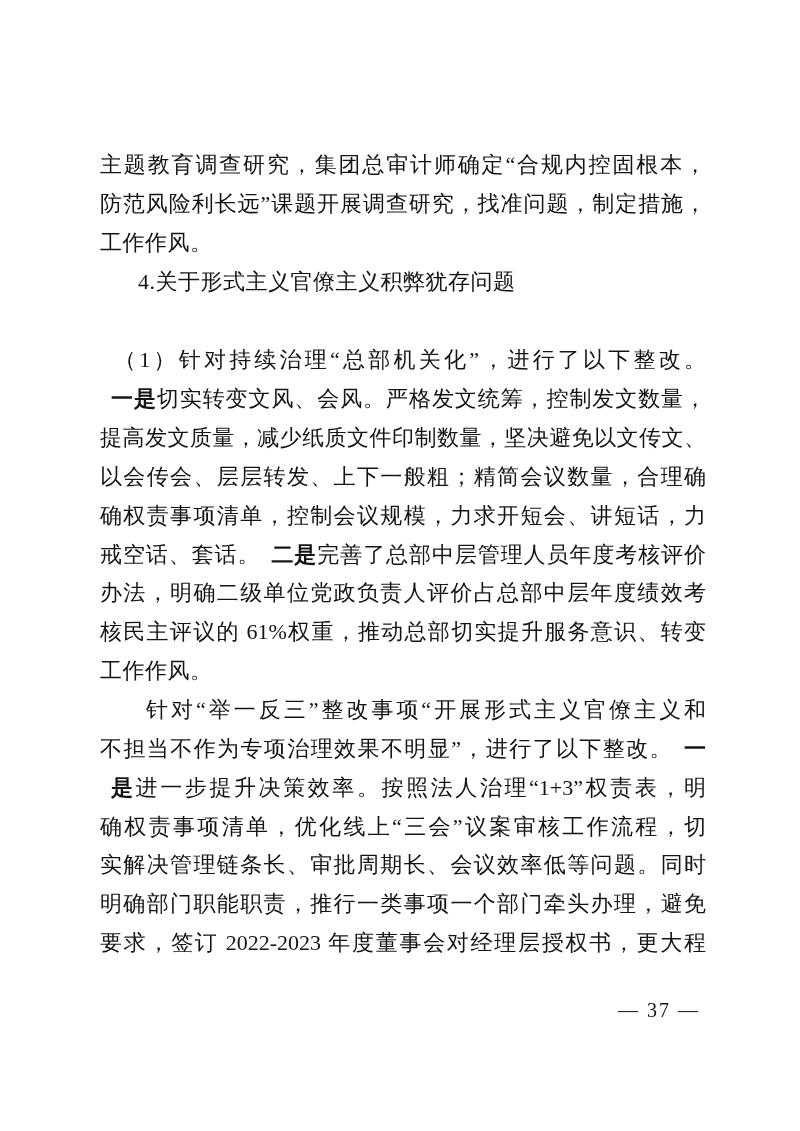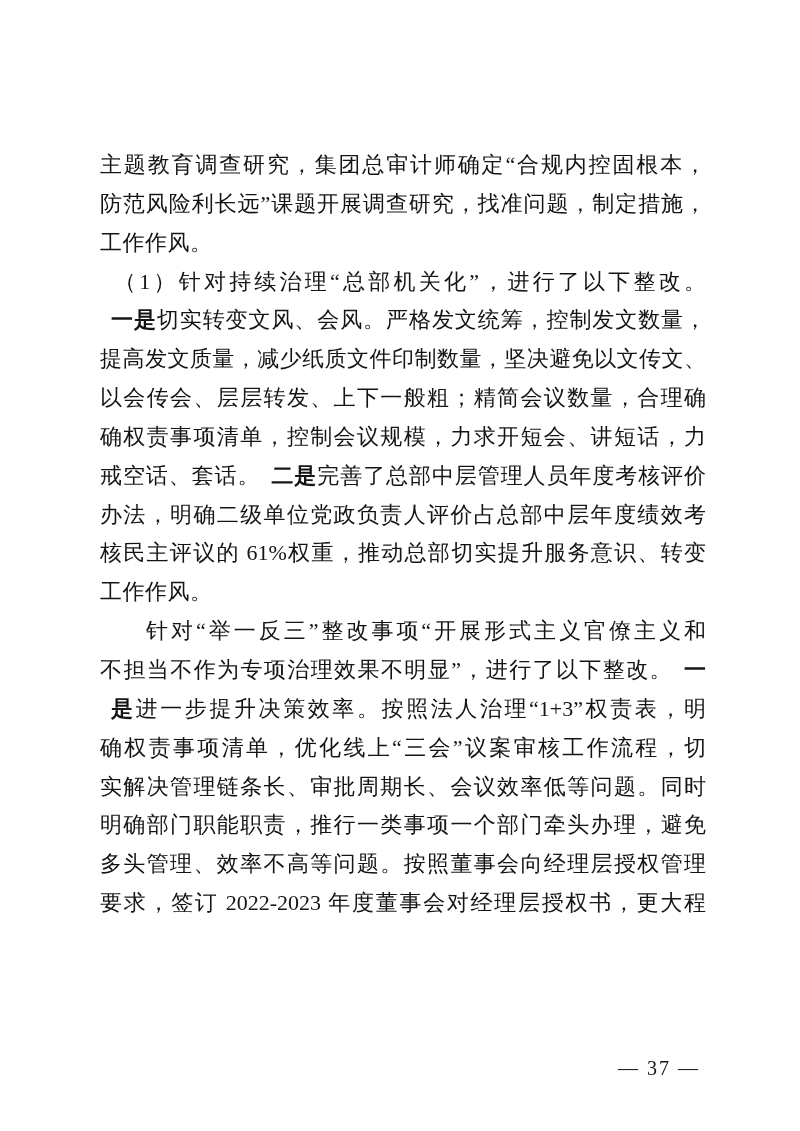--- a/index.html
+++ b/index.html
@@ -40,48 +40,48 @@
     text-align-last: justify;
     text-justify: inter-character;
     letter-spacing: 0;
   }
   .line .b {
     font-weight: bold;
     margin-left: 11px;
   }
   .page-number {
     position: absolute;
-    top: 1053px;
+    top: 995px;
     right: 100px;
     font-size: 20px;
     line-height: 30px;
     letter-spacing: 2px;
     color: #141414;
   }
 </style>
 </head>
 <body>
 
 <div class="page">
   <div class="text-block" id="text-block">
       <div class="line just"><span>主题教育调查研究，集团总审计师确定“合规内控固根本，</span></div>
       <div class="line just"><span>防范风险利长远”课题开展调查研究，找准问题，制定措施，</span></div>
       <div class="line"><span>工作作风。</span></div>
-      <div class="line just" style="padding-left: 14px;"><span>（1）针对持续治理“总部机关化”，进行了以下整改。</span></div>
+      <div class="line" style="padding-left: 38px;"><span>4.关于形式主义官僚主义积弊犹存问题</span></div>
+      <div class="line just" style="padding-left: 14px; margin-top: 40px;"><span>（1）针对持续治理“总部机关化”，进行了以下整改。</span></div>
       <div class="line just"><span class="b">一是</span><span>切实转变文风、会风。严格发文统筹，控制发文数量，</span></div>
       <div class="line just"><span>提高发文质量，减少纸质文件印制数量，坚决避免以文传文、</span></div>
       <div class="line just"><span>以会传会、层层转发、上下一般粗；精简会议数量，合理确</span></div>
       <div class="line just"><span>确权责事项清单，控制会议规模，力求开短会、讲短话，力</span></div>
       <div class="line just"><span>戒空话、套话。</span><span class="b">二是</span><span>完善了总部中层管理人员年度考核评价</span></div>
       <div class="line just"><span>办法，明确二级单位党政负责人评价占总部中层年度绩效考</span></div>
       <div class="line just"><span>核民主评议的 61%权重，推动总部切实提升服务意识、转变</span></div>
       <div class="line"><span>工作作风。</span></div>
       <div class="line just" style="padding-left: 46px;"><span>针对“举一反三”整改事项“开展形式主义官僚主义和</span></div>
       <div class="line just"><span>不担当不作为专项治理效果不明显”，进行了以下整改。</span><span class="b">一</span></div>
       <div class="line just"><span class="b">是</span><span>进一步提升决策效率。按照法人治理“1+3”权责表，明</span></div>
       <div class="line just"><span>确权责事项清单，优化线上“三会”议案审核工作流程，切</span></div>
       <div class="line just"><span>实解决管理链条长、审批周期长、会议效率低等问题。同时</span></div>
       <div class="line just"><span>明确部门职能职责，推行一类事项一个部门牵头办理，避免</span></div>
-      <div class="line just"><span>多头管理、效率不高等问题。按照董事会向经理层授权管理</span></div>
       <div class="line just"><span>要求，签订 2022-2023 年度董事会对经理层授权书，更大程</span></div>
     </div>
   <div class="page-number">— 37 —</div>
 </div>
 
 </body></html>

